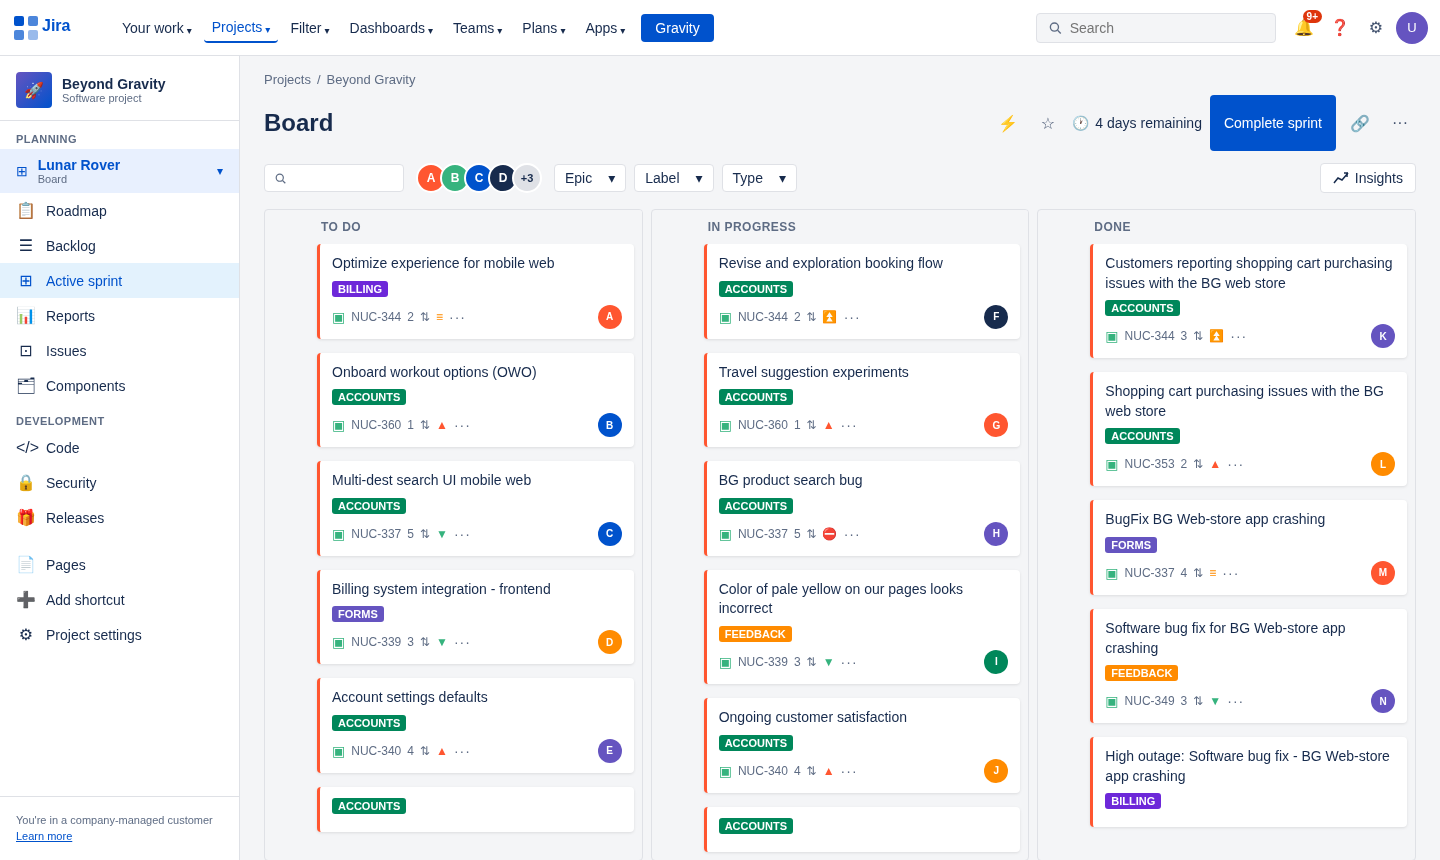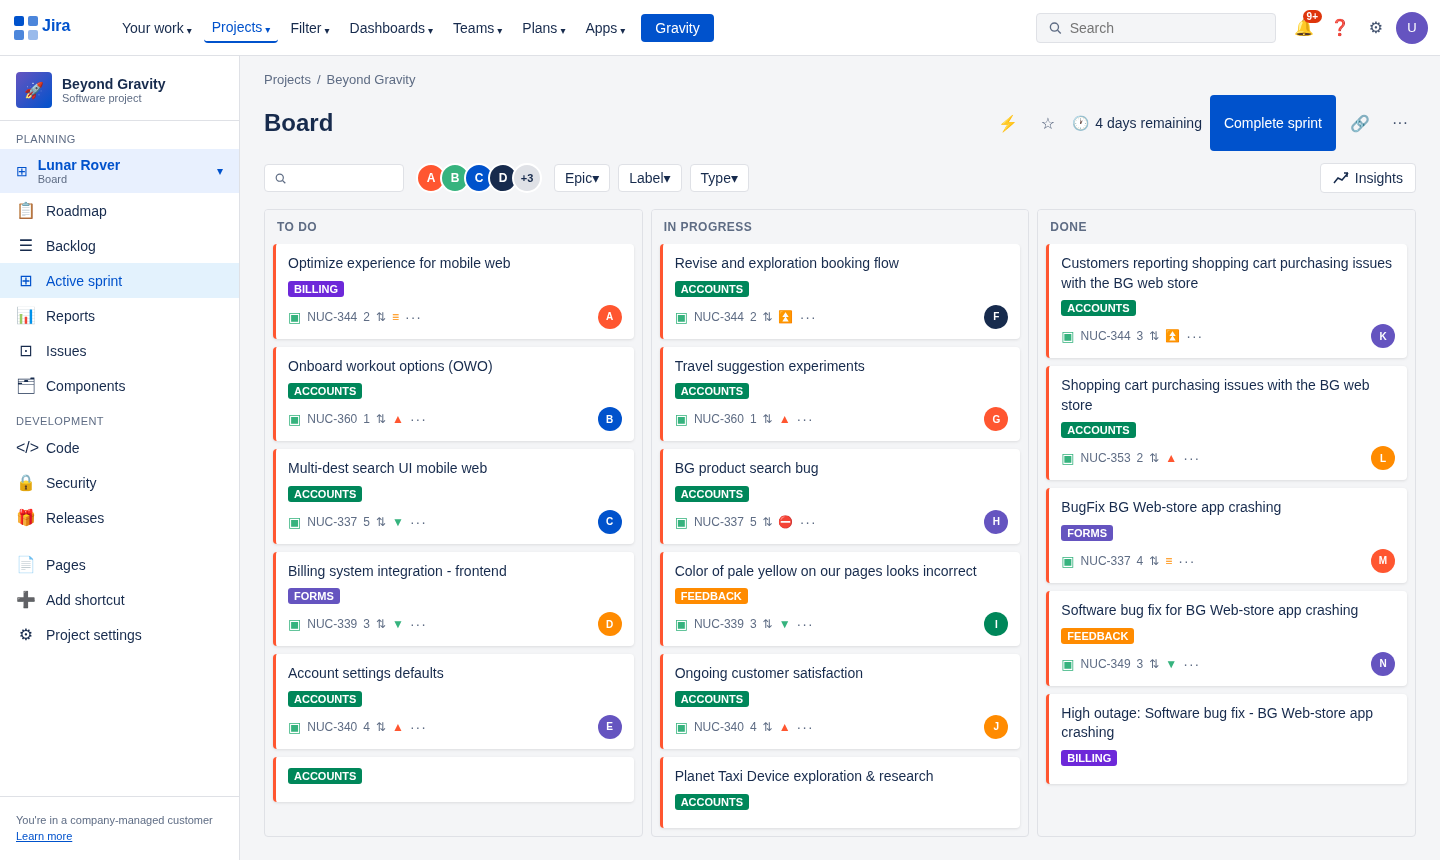--- a/index.html
+++ b/index.html
@@ -70,21 +70,21 @@
       width: 36px; height: 36px; border-radius: 4px;
       background: linear-gradient(135deg, #6554c0, #0052cc);
       display: flex; align-items: center; justify-content: center;
       color: #fff; font-size: 16px;
     }
     .project-info { flex: 1; }
     .project-name { font-size: 14px; font-weight: 600; color: #172b4d; }
     .project-type { font-size: 11px; color: #5e6c84; }
 
     .sidebar-section-label {
-      padding: 12px 16px 4px; font-size: 11px; font-weight: 400;
+      padding: 12px 16px 4px; font-size: 11px; font-weight: 700;
       color: #5e6c84; letter-spacing: 0.04em; text-transform: uppercase;
     }
     .sidebar-item {
       display: flex; align-items: center; gap: 10px;
       padding: 8px 16px; cursor: pointer; color: #172b4d;
       font-size: 14px; border-radius: 0;
     }
     .sidebar-item.active { background: #e3f2fd; color: #0052cc; font-weight: 500; }
     .sidebar-item-icon { font-size: 16px; width: 20px; text-align: center; }
     .sidebar-item-label { flex: 1; }
@@ -162,47 +162,48 @@
       font-size: 12px; color: #fff; font-weight: 600; cursor: pointer;
     }
     .avatar-sm:first-child { margin-left: 0; }
     .avatar-more {
       width: 30px; height: 30px; border-radius: 50%;
       background: #dfe1e6; margin-left: -6px; border: 2px solid #fff;
       display: flex; align-items: center; justify-content: center;
       font-size: 11px; color: #172b4d; font-weight: 600; cursor: pointer;
     }
     .filter-btn {
-      display: flex; align-items: center; gap: 0;
+      display: flex; align-items: center; gap: 16px;
       border: 1px solid #dfe1e6; border-radius: 4px;
       padding: 5px 10px; background: #fff; cursor: pointer;
       font-size: 14px; color: #172b4d;
     }
 
     
     .board-columns {
       display: flex; gap: 0; padding: 0 24px 24px;
       min-height: calc(100vh - 240px);
     }
     .board-column {
       flex: 1; min-width: 300px;
       background: #f4f5f7;
       border: 1px solid #dfe1e6;
       border-radius: 4px;
       margin-right: 8px;
       display: flex; flex-direction: column;
       overflow: hidden;
+      padding-left: 44px;
     }
     .board-column:last-child { margin-right: 0; }
     .column-header {
       padding: 10px 12px; font-size: 12px; font-weight: 600;
       color: #5e6c84; letter-spacing: 0.04em; text-transform: uppercase;
       background: #f4f5f7;
     }
-    .column-cards { padding: 0 8px 8px; display: flex; flex-direction: column; gap: 8px; overflow-y: auto; }
+    .column-cards { padding: 0 8px 8px; display: flex; flex-direction: column; gap: 14px; overflow-y: auto; }
 
     
     .card {
       background: #fff; border-radius: 4px;
       border-left: 3px solid #ff5630;
       box-shadow: 0 1px 3px rgba(0,0,0,0.1);
       padding: 10px 12px; cursor: pointer;
     }
     .card-title { font-size: 14px; color: #172b4d; margin-bottom: 6px; line-height: 1.4; }
     .card-label {
@@ -610,21 +611,20 @@
               <span class="card-issue-id">NUC-340</span>
               <span class="card-story-points">4</span>
               <span class="sp-icon">⇅</span>
               <span style="color:#ff5630;">▲</span>
               <span class="card-more">···</span>
               <div class="card-spacer"></div>
               <div class="card-avatar" style="background:#ff8b00;">J</div>
             </div>
           </div>
           <div class="card">
-            <div class="card-title">Planet Taxi Device exploration &amp; research</div>
             <div class="card-label label-accounts">ACCOUNTS</div>
           </div>
         </div>
       </div>
 
       <div class="board-column">
         <div class="column-header">DONE</div>
         <div class="column-cards">
           <div class="card">
             <div class="card-title">Customers reporting shopping cart purchasing issues with the BG web store</div>

